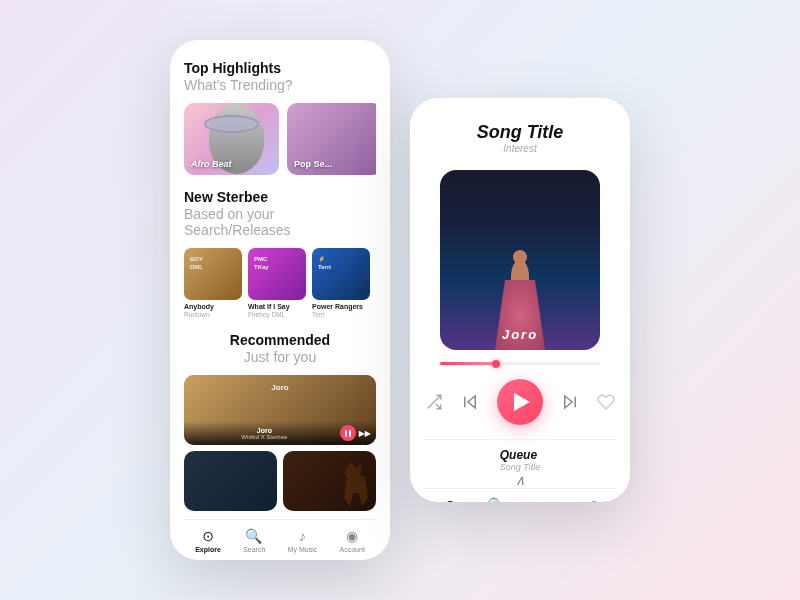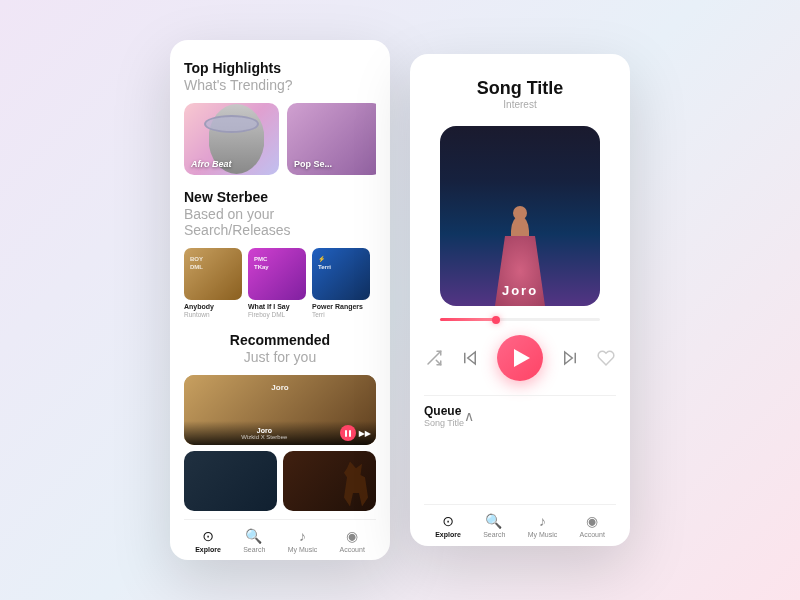--- a/index.html
+++ b/index.html
@@ -16,34 +16,35 @@
     }
 
     .phones-container {
       display: flex;
       gap: 20px;
       align-items: center;
     }
 
     .phone {
       background: #ffffff;
-      border-radius: 18px;
+      border-radius: 28px;
       box-shadow: 0 20px 60px rgba(0,0,0,0.15);
       overflow: hidden;
       position: relative;
     }
 
     .phone-left {
       width: 220px;
       height: 520px;
     }
 
     .phone-right {
       width: 220px;
-      height: 492px;
+      height: 404px;
+      font-style: italic;
     }
 
     
     .left-content {
       padding: 20px 14px 0 14px;
       height: 100%;
       display: flex;
       flex-direction: column;
     }
 
@@ -451,20 +452,21 @@
       width: 100%;
       border-top: 1px solid #f0f0f0;
       padding-top: 8px;
       flex: 1;
     }
 
     .queue-header {
       display: flex;
       justify-content: flex-start;
       align-items: center;
+      flex-direction: column;
     }
 
     .queue-title {
       font-size: 12px;
       font-weight: 700;
       color: #111;
     }
 
     .queue-sub {
       font-size: 9px;

